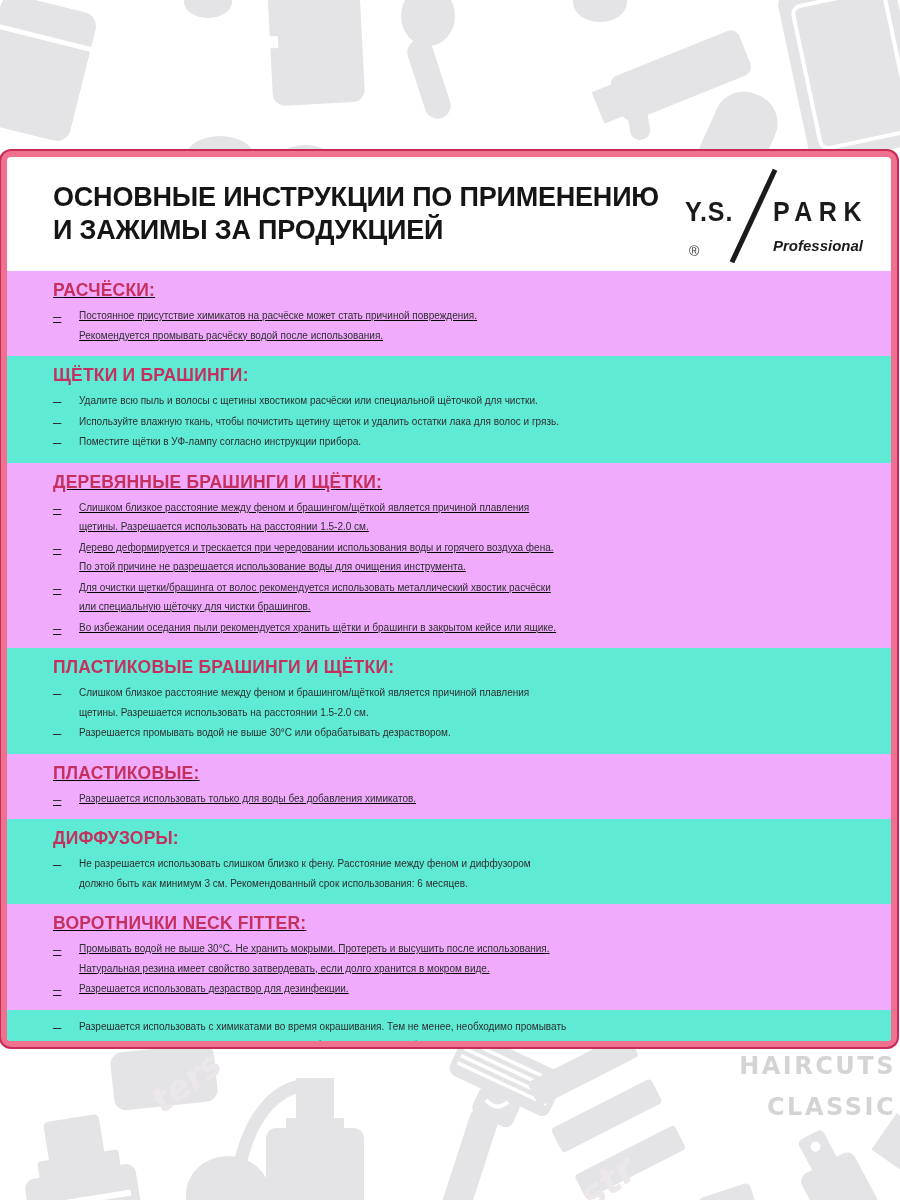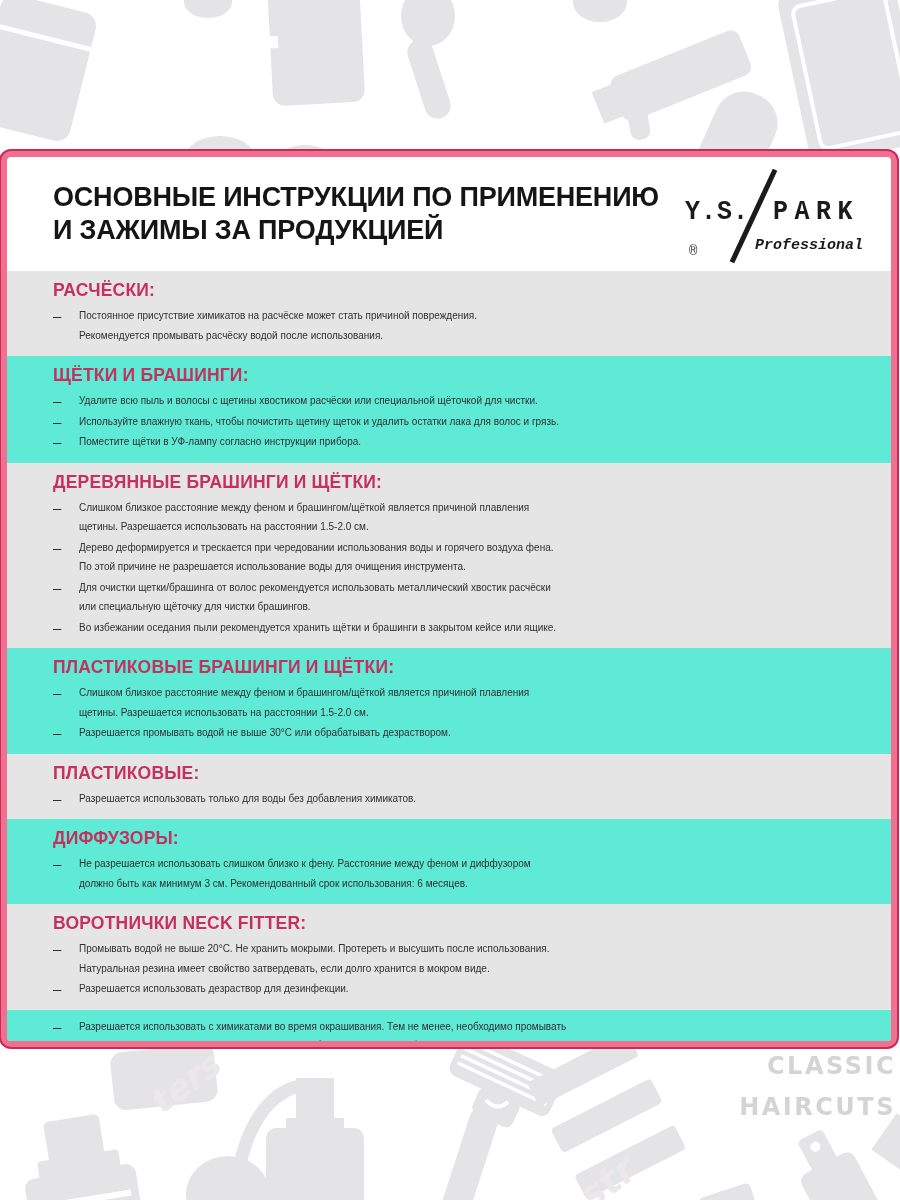--- a/index.html
+++ b/index.html
@@ -35,30 +35,30 @@
     border-radius:10px;
     box-shadow: 0 0 0 2px #c62c57;
     overflow:hidden;
   }
   .card-head { position:relative; height:114px; }
   .title {
     position:absolute; left:46px; top:24px;
     font-size:27px; line-height:33px; font-weight:bold;
     color:#151515; letter-spacing:-0.2px;
   }
-  .logo { position:absolute; right:26px; top:14px; width:180px; height:98px; color:#1b1b1b;font-family:Liberation Mono, monospace; }
+  .logo { position:absolute; right:26px; top:14px; width:180px; height:98px; color:#1b1b1b; }
   .logo-ys   { position:absolute; left:0px;  top:26px; font-size:25px; font-weight:bold; letter-spacing:1px; transform:scaleY(1.12); }
   .logo-park { position:absolute; left:88px; top:26px; font-size:25px; font-weight:bold; letter-spacing:6.5px; transform:scaleY(1.12); }
   .logo-slash{ position:absolute; left:66px; top:-6px; width:5px; height:102px; background:#1b1b1b; transform:rotate(25deg); }
   .logo-prof { position:absolute; right:2px; top:66px; font-size:15px; font-weight:bold; font-style:italic; }
   .logo-reg  { position:absolute; left:4px; top:72px; font-size:14px; color:#3a3a3a; }
 
   
   .section { padding:7px 30px 10px 46px; }
-  .section.pink { background:#e5e5e5; }
+  .section.pink { background:#f0abfc;text-decoration:underline; }
   .section.white { background:#5eead4; }
   .sec-heading {
     margin:2px 0 5px 0; font-size:17.5px; line-height:21px;
     font-weight:bold; color:#c5305e; letter-spacing:0.2px;
   }
   .bullet { display:flex; align-items:flex-start; margin:0 0 1px 0; }
   .dash { flex:0 0 26px; font-size:15px; line-height:19.5px; color:#2f2f31; }
   .btxt { flex:1; font-size:10px; line-height:19.5px; color:#2f2f31; white-space:pre-line; }
 </style>
 </head>
@@ -145,22 +145,22 @@
     <g transform="rotate(-28 840 1180)">
       <rect x="820" y="1126" width="28" height="36" rx="5"></rect>
       <circle cx="834" cy="1139" r="5" fill="#ffffff"></circle>
       <rect x="804" y="1158" width="60" height="72" rx="9"></rect>
     </g>
     <rect x="880" y="1122" width="44" height="44" transform="rotate(35 902 1144)"></rect>
     <rect x="700" y="1190" width="54" height="24" rx="5" transform="rotate(-18 727 1202)"></rect>
   </svg>
 
   <div class="classic">
+    <div class="classic-line">HAIRCUTS</div>
     <div class="classic-line">CLASSIC</div>
-    <div class="classic-line">HAIRCUTS</div>
   </div>
   <span class="stock stock-1">ters</span>
   <span class="stock stock-2">str</span>
 
   <div class="card">
     <div class="card-head">
       <div class="title">
         <div>ОСНОВНЫЕ ИНСТРУКЦИИ ПО ПРИМЕНЕНИЮ</div>
         <div>И ЗАЖИМЫ ЗА ПРОДУКЦИЕЙ</div>
       </div>
@@ -242,21 +242,21 @@
   <div class="bullet">
             <span class="dash">–</span>
             <span class="btxt">Не разрешается использовать слишком близко к фену. Расстояние между феном и диффузором
 должно быть как минимум 3 см. Рекомендованный срок использования: 6 месяцев.</span>
           </div>
         </section>
         <section class="section pink">
     <h2 class="sec-heading">ВОРОТНИЧКИ NECK FITTER:</h2>
   <div class="bullet">
             <span class="dash">–</span>
-            <span class="btxt">Промывать водой не выше 20°C. Не хранить мокрыми. Протереть и высушить после использования.
+            <span class="btxt">Промывать водой не выше 30°C. Не хранить мокрыми. Протереть и высушить после использования.
 Натуральная резина имеет свойство затвердевать, если долго хранится в мокром виде.</span>
           </div>
           <div class="bullet">
             <span class="dash">–</span>
             <span class="btxt">Разрешается использовать дезраствор для дезинфекции.</span>
           </div>
         </section>
         <section class="section white">
   <div class="bullet">
             <span class="dash">–</span>

